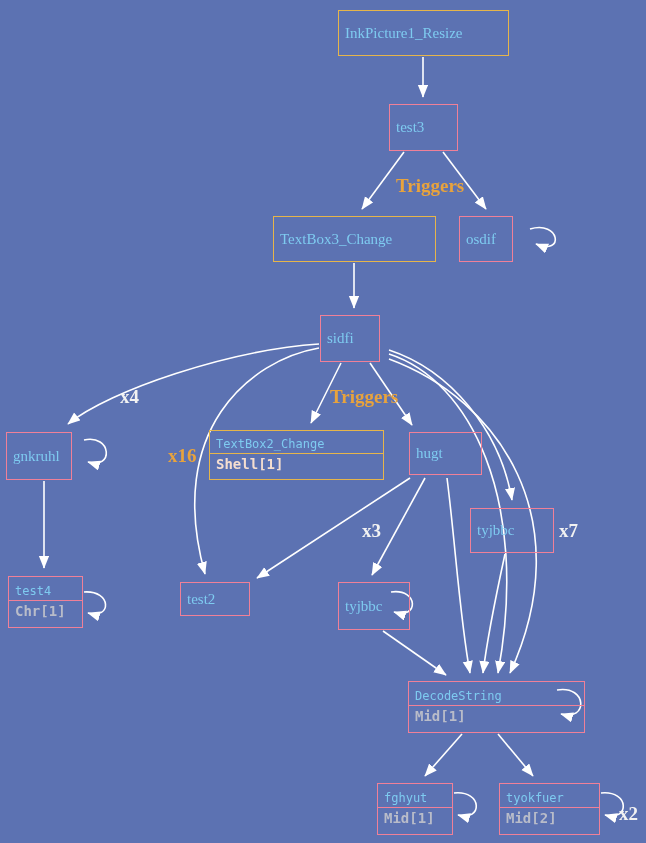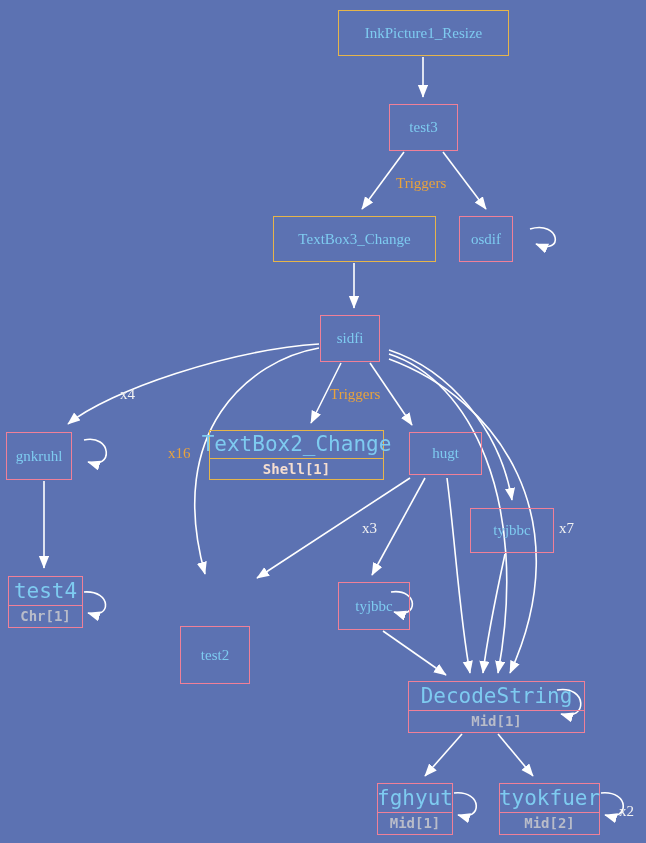--- a/index.html
+++ b/index.html
@@ -22,38 +22,38 @@
     pointer-events: none;
   }
   .node {
     position: absolute;
     box-sizing: border-box;
     border: 1.5px solid #f08098;
     background: transparent;
     display: flex;
     flex-direction: column;
     justify-content: center;
-    align-items: center;
+    align-items: flex-start;
   }
   .node.gold {
     border-color: #e8b košt;
   }
   .node.gold { border-color: #e6b54a; }
   .node .title {
     color: #7ecbf0;
     text-align: center;
     font-family: "Liberation Serif", serif;
     font-size: 15px;
     line-height: 1.1;
     padding: 2px 6px;
     white-space: nowrap;
   }
   .node.mono .title {
     font-family: "DejaVu Sans Mono", monospace;
-    font-size: 21px;
+    font-size: 12px;
     letter-spacing: 0px;
   }
   .node .divider {
     height: 1.5px;
     background: #f08098;
     width: 100%;
   }
   .node.gold .divider { background: #e6b54a; }
   .node .sub {
     color: #b9bcc9;
@@ -61,23 +61,24 @@
     font-family: "DejaVu Sans Mono", monospace;
     font-size: 14px;
     font-weight: bold;
     padding: 2px 6px;
     white-space: nowrap;
   }
   .node.gold .sub { color: #f5ded0; }
   .edge-label {
     position: absolute;
     font-family: "Liberation Serif", serif;
-    font-size: 15px;
+    font-size: 19px;
     color: #f2f2f2;
     white-space: nowrap;
+    font-weight: bold;
   }
   .edge-label.orange { color: #e8a33d; }
 </style>
 </head>
 <body>
 
 <div id="canvas">
 
   <svg id="edge-layer" viewBox="0 0 646 843">
     <defs>
@@ -168,21 +169,21 @@
         <div class="title">hugt</div>
       </div>
       <div class="node" style="left: 470px; top: 508px; width: 84px; height: 45px;">
         <div class="title">tyjbbc</div>
       </div>
       <div class="node mono" style="left: 8px; top: 576px; width: 75px; height: 52px;">
         <div class="title">test4</div>
         <div class="divider"></div>
         <div class="sub">Chr[1]</div>
       </div>
-      <div class="node" style="left: 180px; top: 582px; width: 70px; height: 58px; margin-top: 44px;">
+      <div class="node" style="left: 180px; top: 582px; width: 70px; height: 34px;">
         <div class="title">test2</div>
       </div>
       <div class="node" style="left: 318px; top: 582px; width: 72px; height: 48px; margin-left: 20px;">
         <div class="title">tyjbbc</div>
       </div>
       <div class="node mono" style="left: 408px; top: 681px; width: 177px; height: 52px;">
         <div class="title">DecodeString</div>
         <div class="divider"></div>
         <div class="sub">Mid[1]</div>
       </div>

